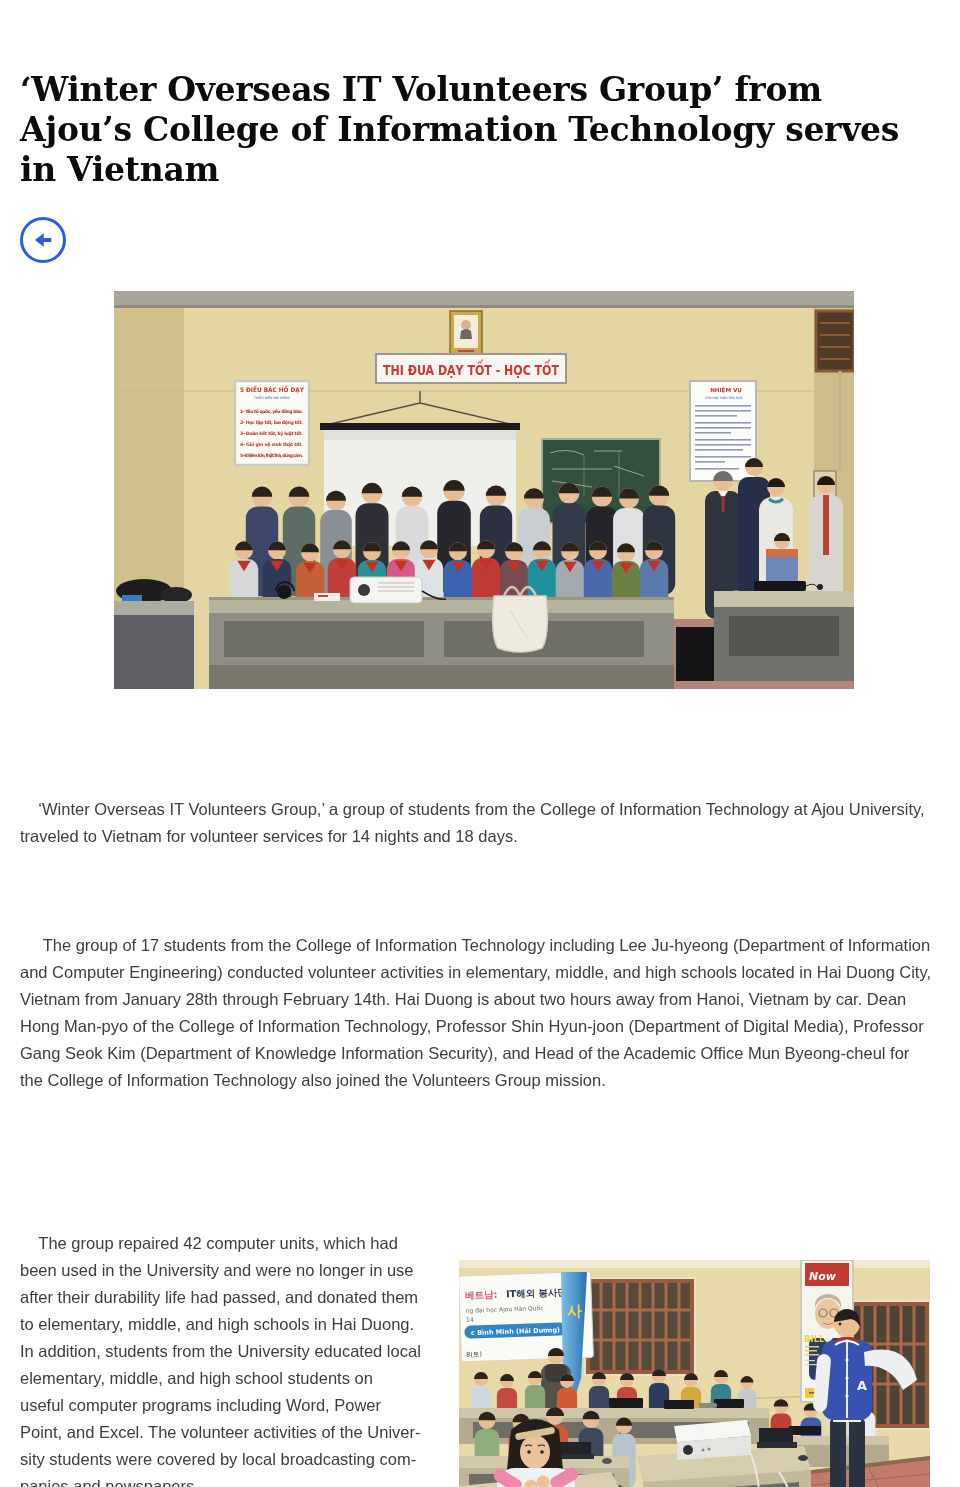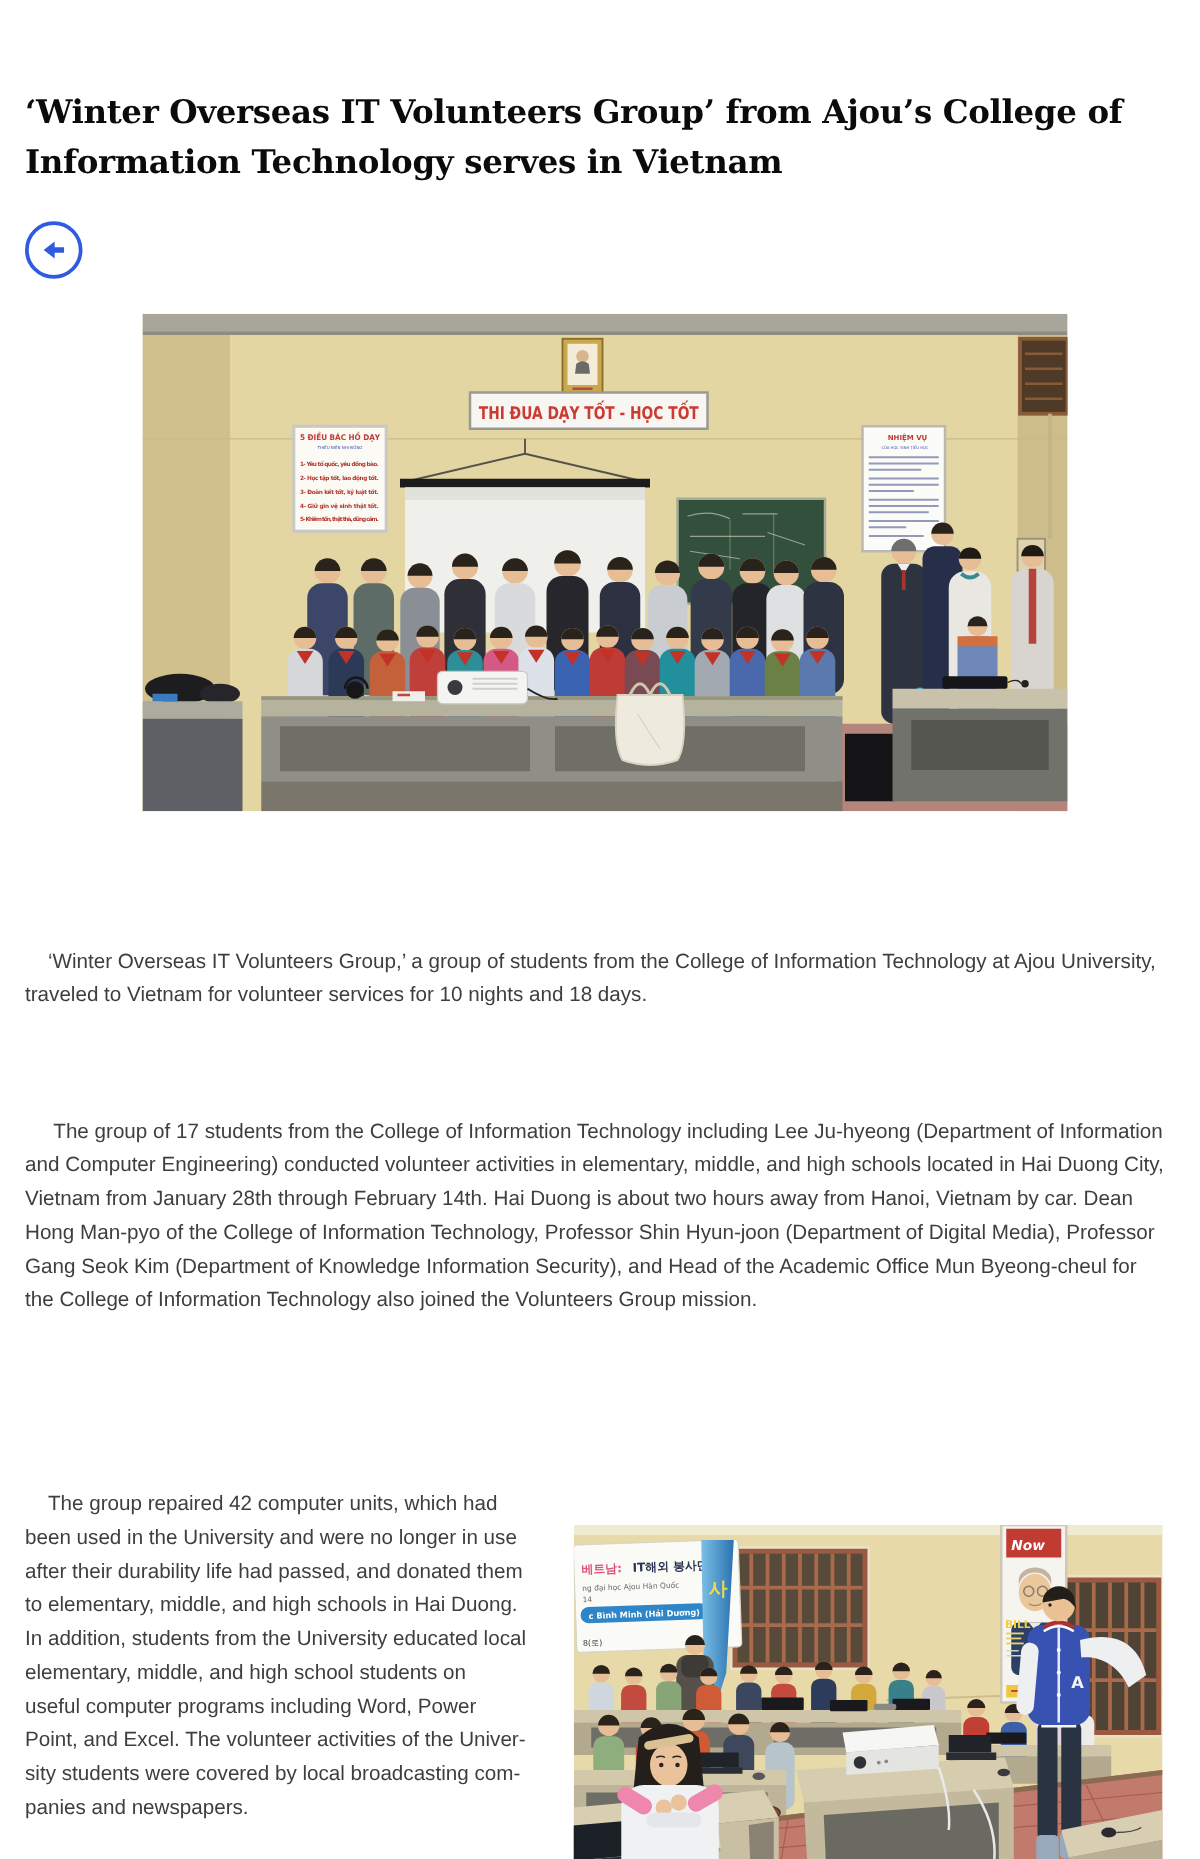--- a/index.html
+++ b/index.html
@@ -1,18 +1,18 @@
 <!DOCTYPE html>
 <html lang="en"><head>
 <meta charset="utf-8">
 <style>
   html,body{margin:0;padding:0;background:#ffffff;}
   body{width:960px;font-family:"Liberation Sans",sans-serif;color:#3e3e3e;}
   .wrap{padding:0 24px 40px 20px;}
-  h1{font-family:"DejaVu Serif",serif;font-size:26px;line-height:40px;font-weight:700;
+  h1{font-family:"DejaVu Serif",serif;font-size:33px;line-height:40px;font-weight:700;
      color:#0b0b0b;margin:70px 0 0;letter-spacing:-0.3px;}
   .back{margin-top:27px;width:40px;height:40px;border:3.2px solid #2e5be0;border-radius:50%;
         display:flex;align-items:center;justify-content:center;cursor:pointer;background:#fff;}
   .back svg{width:22px;height:22px;display:block;}
   figure{margin:0;padding:0;}
   .fig1{width:740px;height:398px;margin:28px 0 80px 94px;}
   .fig1 svg,.fig2 svg{display:block;width:100%;height:100%;}
   .para{font-size:16.5px;line-height:27px;margin:0 0 28px;white-space:pre-wrap;}
   .fig2{float:right;width:471px;height:303px;margin:3px 6px 30px 38px;}
   .clear{clear:both;}
@@ -226,21 +226,21 @@
         <rect x="600" y="316" width="140" height="74" fill="#72726c"></rect>
         <rect x="615" y="325" width="110" height="40" fill="#565650"></rect>
         <rect x="640" y="290" width="52" height="10" rx="2" fill="#15151a"></rect>
         <circle cx="706" cy="296" r="3" fill="#222"></circle>
         <path d="M692,295 q8,-4 11,1" stroke="#222" stroke-width="1" fill="none"></path>
       </g>
     </svg>
   </figure>
 
   <div class="para">
-    <span>‘Winter Overseas IT Volunteers Group,’ a group of students from the College of Information Technology at Ajou Universi­ty, traveled to Vietnam for volunteer services for 10 nights and 18 days.</span>
+    <span>‘Winter Overseas IT Volunteers Group,’ a group of students from the College of Information Technology at Ajou Universi­ty, traveled to Vietnam for volunteer services for 14 nights and 18 days.</span>
   </div>
 
   <div class="para">
     <span> The group of 17 students from the College of Information Technology including Lee Ju-hyeong (Department of Informa­tion and Computer Engineering) conducted volunteer activities in elementary, middle, and high schools located in Hai Duong City, Vietnam from January 28th through February 14th. Hai Duong is about two hours away from Hanoi, Vietnam by car. Dean Hong Man-pyo of the College of Information Technology, Professor Shin Hyun-joon (Department of Digital Media), Professor Gang Seok Kim (Department of Knowledge Information Security), and Head of the Academic Office Mun Byeong-cheul for the College of Information Technology also joined the Volunteers Group mission.</span>
   </div>
 
   <div class="para">
     
     <figure class="fig2">
       <svg viewBox="0 0 471 303">

